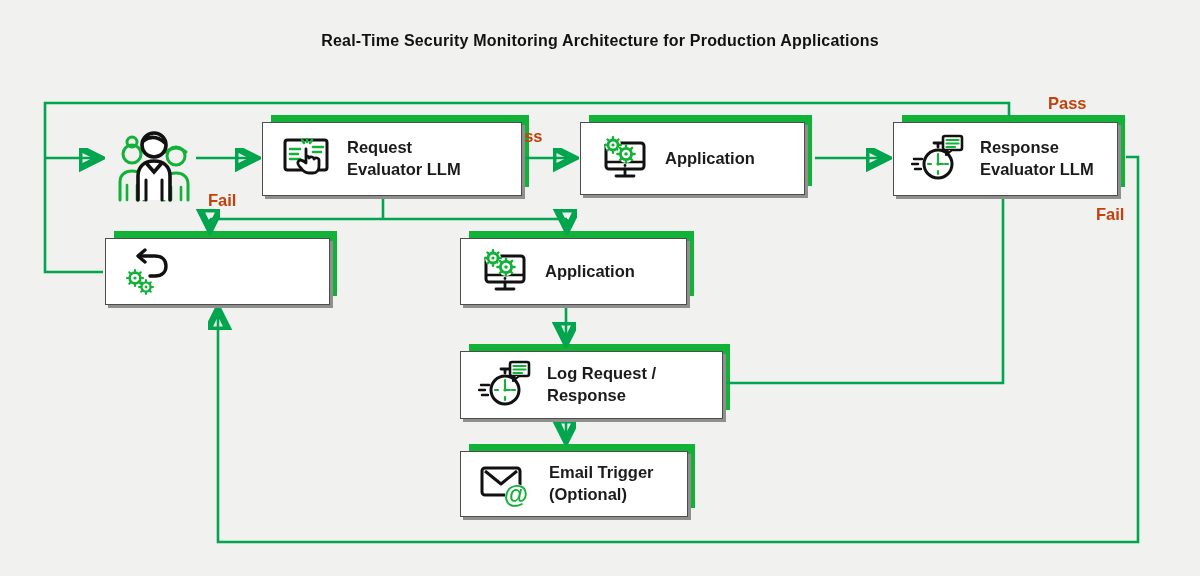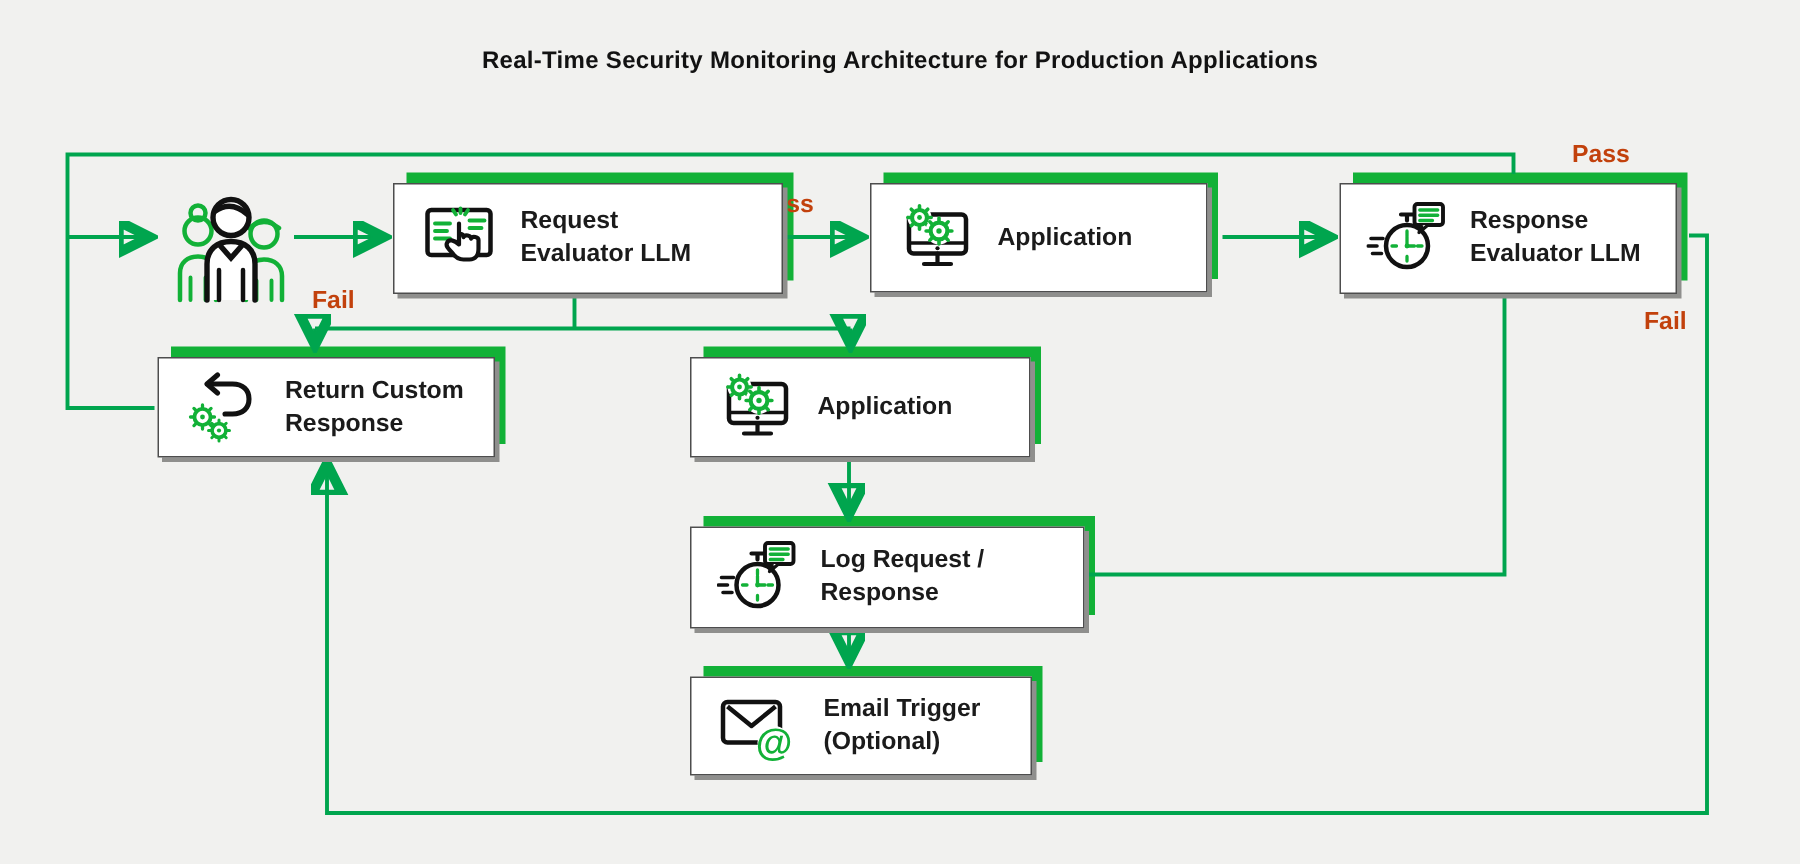--- a/index.html
+++ b/index.html
@@ -179,21 +179,20 @@
         </g>
       </g>
       <g>
         <circle cx="23" cy="39" r="4.6" fill="none" stroke="#12b137" stroke-width="2.4"></circle>
         <circle cx="23" cy="39" r="1.4" fill="#12b137"></circle>
         <g stroke="#12b137" stroke-width="2" stroke-linecap="round">
           <path d="M23 32 v2 M23 44 v2 M16 39 h2 M28 39 h2 M18.2 34.2 l1.5 1.5 M26.3 42.3 l1.5 1.5 M27.8 34.2 l-1.5 1.5 M19.7 42.3 l-1.5 1.5"></path>
         </g>
       </g>
     </svg>
-    <div class="label">Return Custom Response</div>
   </div>
 
   <div class="node" style="left:460px;top:238px;width:227px;height:67px;">
     <svg class="icon" width="52" height="48" viewBox="0 0 52 48">
       <rect x="8" y="8" width="38" height="26" rx="3" fill="#fff" stroke="#111" stroke-width="3"></rect>
       <path d="M8 27 H46" stroke="#111" stroke-width="2.4"></path>
       <circle cx="27" cy="30.5" r="1.4" fill="#111"></circle>
       <path d="M27 34 V40 M18 41 H36" stroke="#111" stroke-width="2.8" stroke-linecap="round"></path>
       <g>
         <circle cx="15" cy="10" r="8" fill="#fff"></circle>

